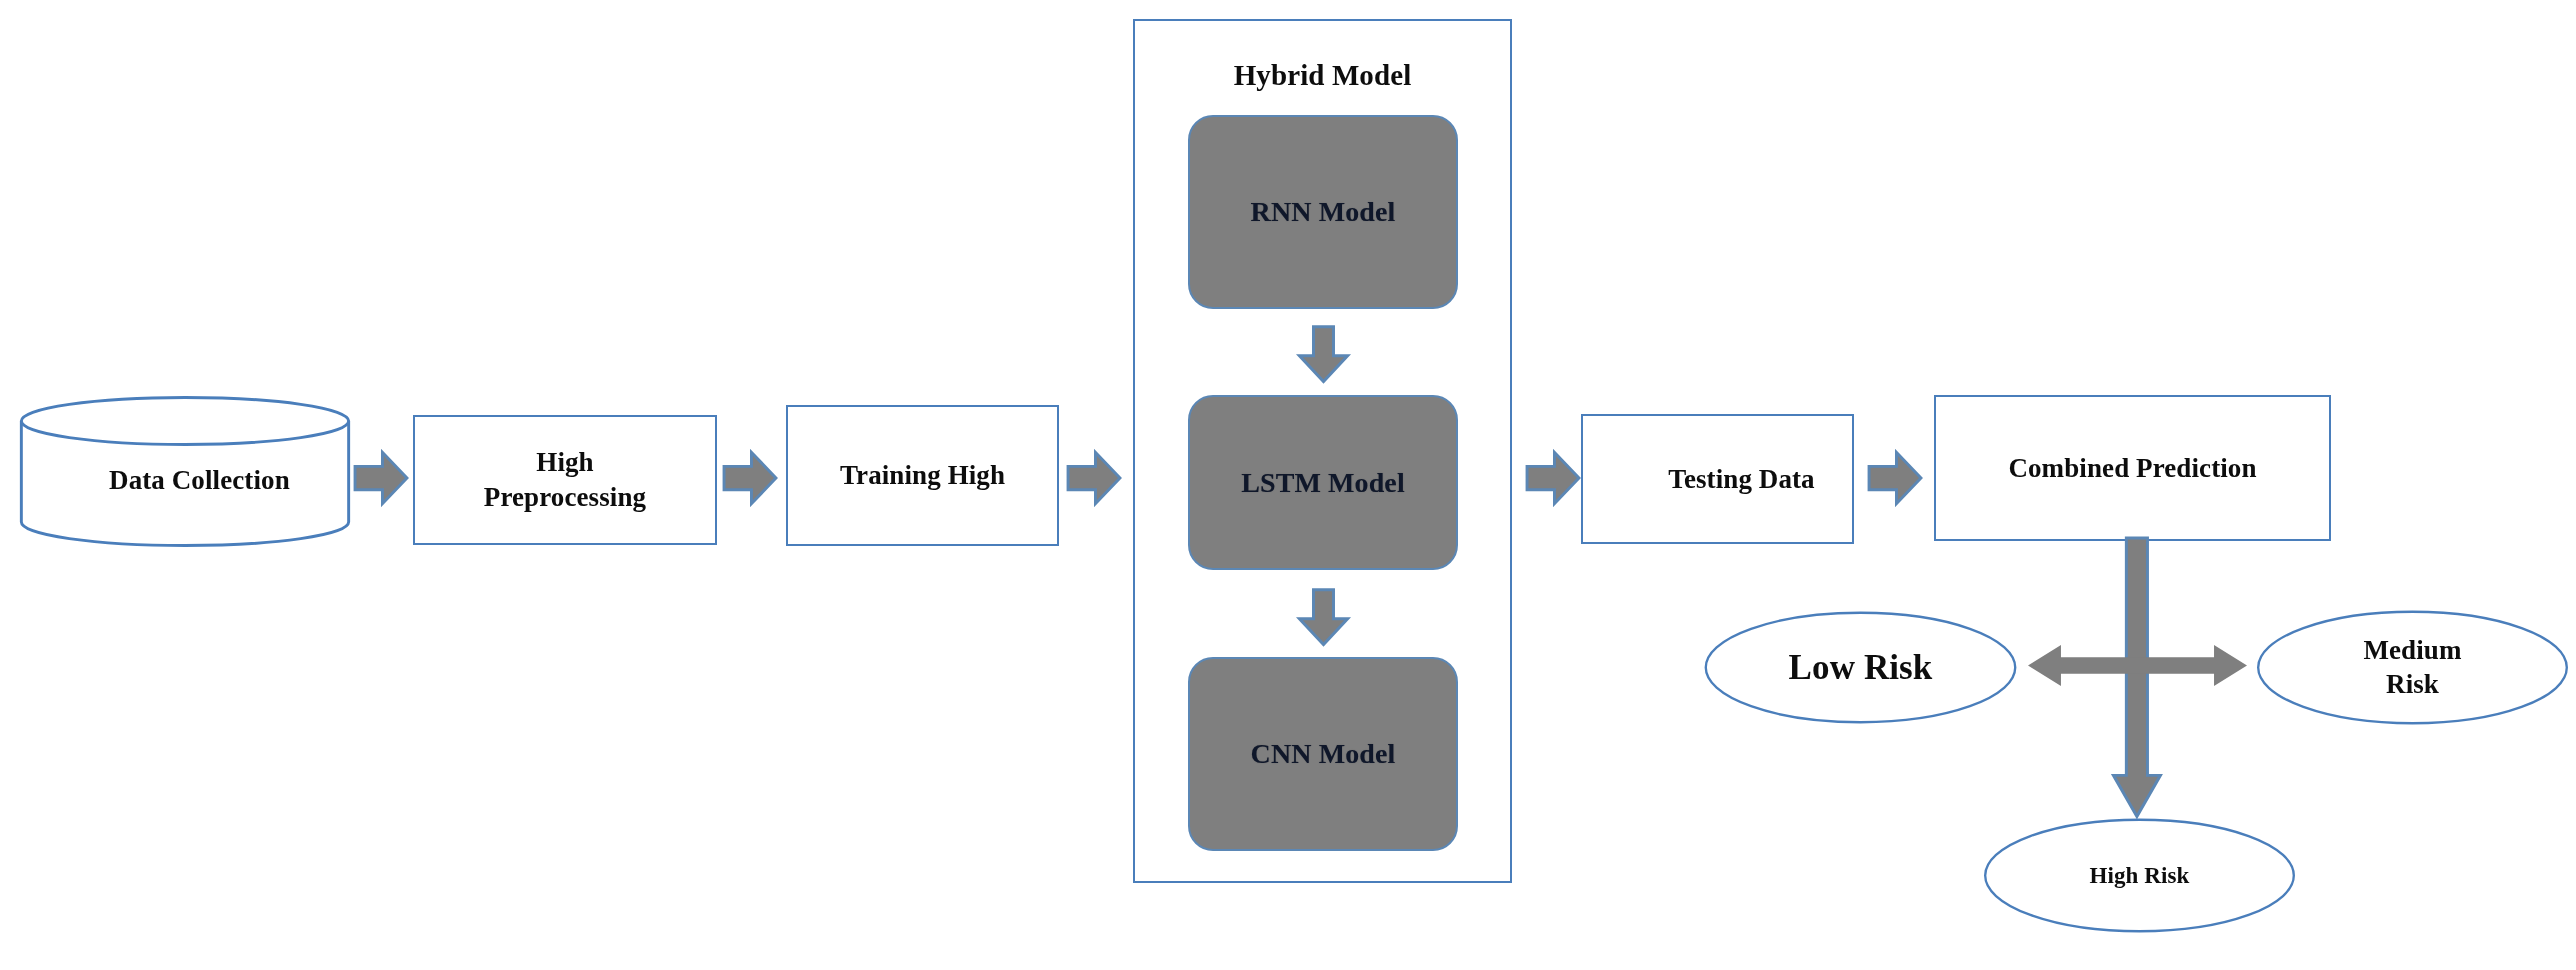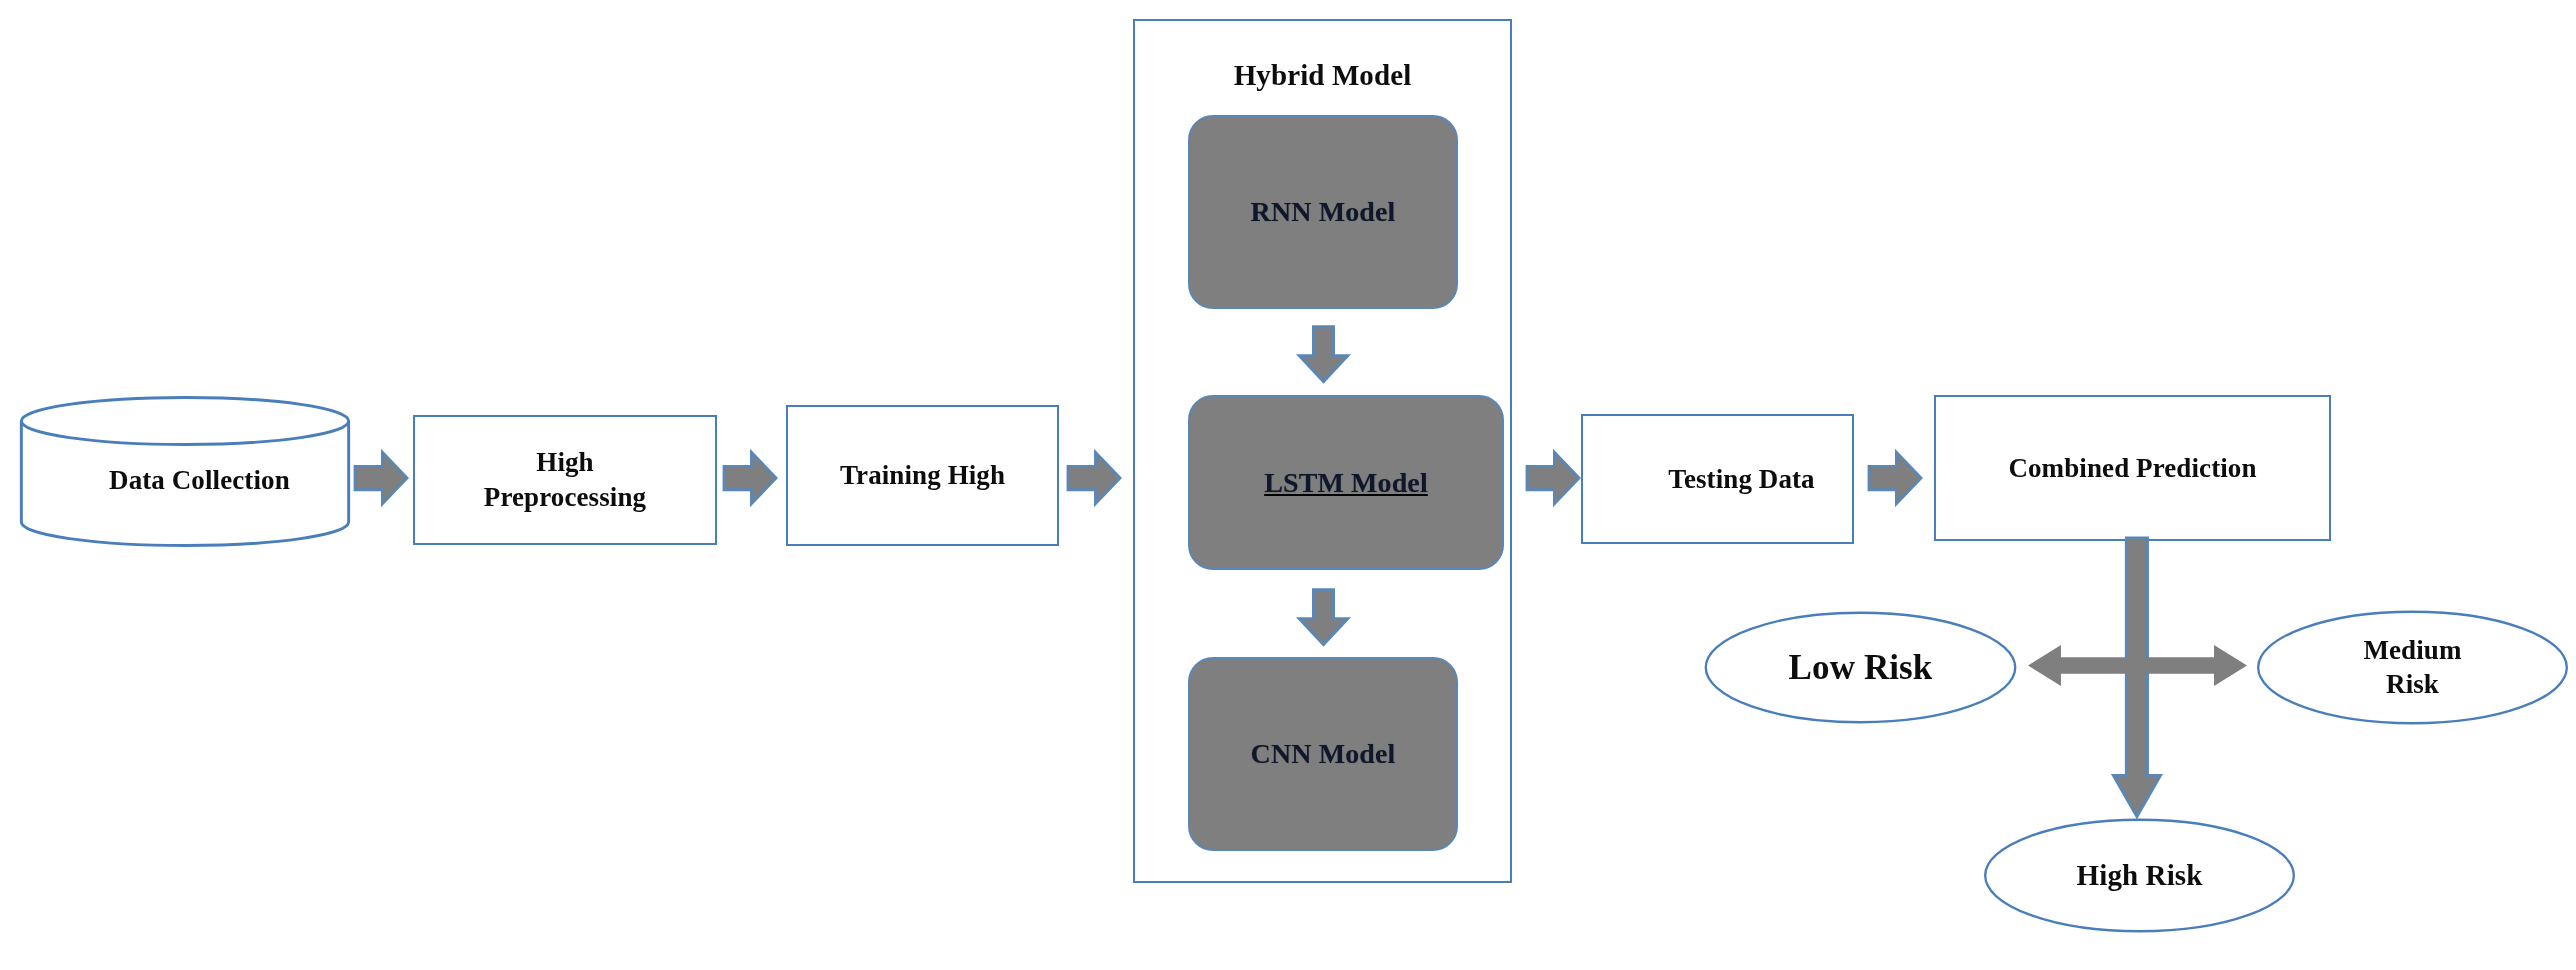--- a/index.html
+++ b/index.html
@@ -139,21 +139,21 @@
   <div class="node rounded-gray" style="left:1188px; top:115px; width:270px; height:194px;">
     <div class="label" style="font-size:28px;">RNN Model</div>
   </div>
 
   <div class="arrow" style="left:1297px; top:325px; width:53px; height:59px;">
     <svg width="53" height="59" viewBox="0 0 90 100">
       <polygon points="28,3 62,3 62,52 86,52 45,96 4,52 28,52" fill="#7f7f7f" stroke="#5b87b5" stroke-width="5" stroke-linejoin="miter"></polygon>
     </svg>
   </div>
 
-  <div class="node rounded-gray" style="left:1188px; top:395px; width:316px; height:175px;text-decoration:underline;">
+  <div class="node rounded-gray" style="left:1188px; top:395px; width:270px; height:175px;">
     <div class="label" style="font-size:28px;">LSTM Model</div>
   </div>
 
   <div class="arrow" style="left:1297px; top:588px; width:53px; height:59px;">
     <svg width="53" height="59" viewBox="0 0 90 100">
       <polygon points="28,3 62,3 62,52 86,52 45,96 4,52 28,52" fill="#7f7f7f" stroke="#5b87b5" stroke-width="5" stroke-linejoin="miter"></polygon>
     </svg>
   </div>
 
   <div class="node rounded-gray" style="left:1188px; top:657px; width:270px; height:194px;">
@@ -204,17 +204,17 @@
       <ellipse cx="266" cy="98" rx="263" ry="95" fill="#ffffff" stroke="#4a7ebb" stroke-width="4"></ellipse>
     </svg>
     <div class="label" style="font-size:27px;">Medium
 Risk</div>
   </div>
 
   <div class="ellipse" style="left:1983px; top:818px; width:313px; height:115px;">
     <svg width="313" height="115" viewBox="0 0 532 196">
       <ellipse cx="266" cy="98" rx="263" ry="95" fill="#ffffff" stroke="#4a7ebb" stroke-width="4"></ellipse>
     </svg>
-    <div class="label" style="font-size:29px;">High Risk</div>
+    <div class="label" style="font-size:23px;">High Risk</div>
   </div>
 
 </div>
 
 
 </body></html>

